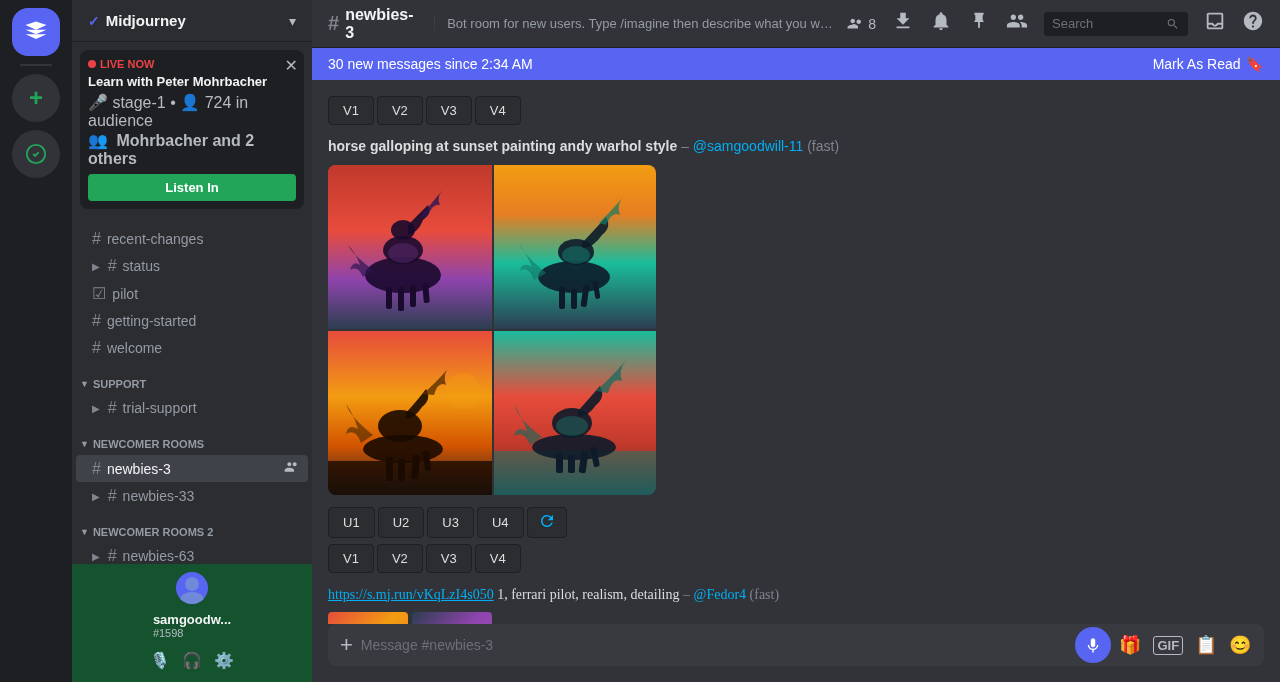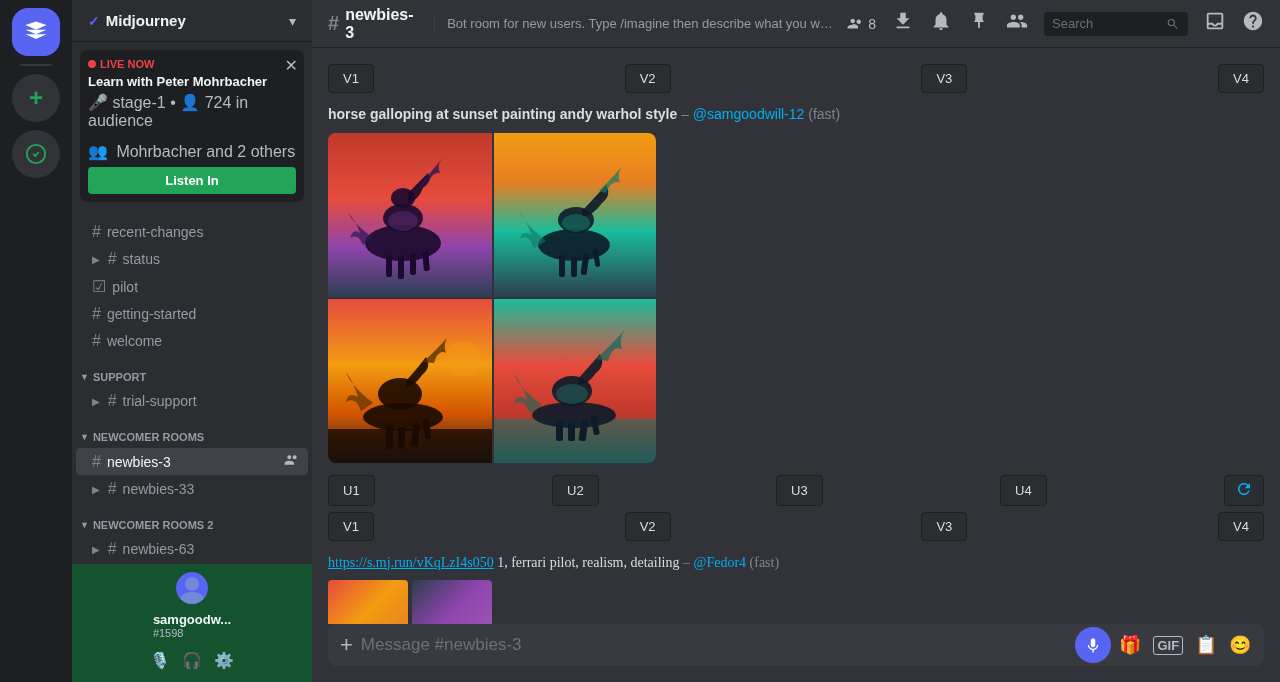--- a/index.html
+++ b/index.html
@@ -180,21 +180,21 @@
     .image-cell {
       width: 164px; height: 164px;
       overflow: hidden;
     }
 
     
     .horse-img-1 { background: linear-gradient(135deg, #c0392b 0%, #e74c3c 20%, #8e44ad 40%, #9b59b6 60%, #2c3e50 80%, #1a252f 100%); position: relative; overflow: hidden; }
 
     
     .action-buttons-row {
-      display: flex; gap: 24px; margin-bottom: 6px; flex-wrap: wrap; justify-content: space-between;
+      display: flex; gap: 3px; margin-bottom: 6px; flex-wrap: wrap;
     }
     .action-btn {
       background: #2b2d31;
       border: 1px solid #1e1f22;
       color: #dcddde;
       padding: 6px 14px;
       border-radius: 4px;
       cursor: pointer;
       font-size: 13px;
       font-weight: 500;
@@ -222,21 +222,21 @@
       padding: 0 12px;
       gap: 8px;
     }
     .input-add-btn { color: #b5bac1; cursor: pointer; font-size: 22px; padding: 8px 0; }
     .message-input {
       flex: 1;
       background: transparent;
       border: none;
       outline: none;
       color: #dcddde;
-      font-size: 17px;
+      font-size: 14px;
       padding: 11px 0;
     }
     .message-input::placeholder { color: #6d6f78; }
     .input-actions { display: flex; gap: 12px; align-items: center; }
     .input-action-btn { color: #b5bac1; cursor: pointer; font-size: 18px; }
 
     
     .message-link { color: #00aff4; cursor: pointer; text-decoration: underline; }
 
     
@@ -292,21 +292,21 @@
       <span>LIVE NOW</span>
     </div>
     <div class="live-title">Learn with Peter Mohrbacher</div>
     <div class="live-meta">
       <span>🎤</span>
       <span>stage-1</span>
       <span> • </span>
       <span>👤</span>
       <span>724 in audience</span>
     </div>
-    <div class="live-meta" style="margin-top:12px;">
+    <div class="live-meta" style="margin-top:1px;font-weight:bold;">
       <span style="margin-right:4px;">👥</span>
       <span>Mohrbacher and 2 others</span>
     </div>
     <button class="listen-btn">Listen In</button>
   </div>
 
   <div class="channel-list">
 
     <div class="channel-item">
       <span class="channel-icon">#</span>
@@ -436,34 +436,41 @@
           </svg>
       </div>
       <div class="header-btn">
         <svg width="22" height="22" viewBox="0 0 24 24" fill="#b5bac1">
             <path d="M12 2C6.48 2 2 6.48 2 12s4.48 10 10 10 10-4.48 10-10S17.52 2 12 2zm1 17h-2v-2h2v2zm2.07-7.75l-.9.92C13.45 12.9 13 13.5 13 15h-2v-.5c0-1.1.45-2.1 1.17-2.83l1.24-1.26c.37-.36.59-.86.59-1.41 0-1.1-.9-2-2-2s-2 .9-2 2H8c0-2.21 1.79-4 4-4s4 1.79 4 4c0 .88-.36 1.68-.93 2.25z"></path>
           </svg>
       </div>
     </div>
   </div>
 
+  <div class="notification-bar">
+    <span class="notification-text">30 new messages since 2:34 AM</span>
+    <div class="mark-read-btn">
+      <span>Mark As Read</span>
+      <span>🔖</span>
+    </div>
+  </div>
 
   <div class="messages-area">
 
     <div class="action-buttons-row" style="margin-bottom:12px;">
       <button class="action-btn">V1</button>
       <button class="action-btn">V2</button>
       <button class="action-btn">V3</button>
       <button class="action-btn">V4</button>
     </div>
 
     <div class="message-prompt">
       <span class="prompt-bold">horse galloping at sunset painting andy warhol style</span>
       <span class="prompt-meta"> – </span>
-      <span class="prompt-tag">@samgoodwill-12</span>
+      <span class="prompt-tag">@samgoodwill-11</span>
       <span class="prompt-meta"> (fast)</span>
     </div>
 
     <div class="image-grid">
 
       <div class="image-cell">
         <div class="horse-img-1" style="width:100%;height:100%;position:relative;">
           <svg viewBox="0 0 164 164" width="164" height="164" style="position:absolute;top:0;left:0;">
 
             <defs>

